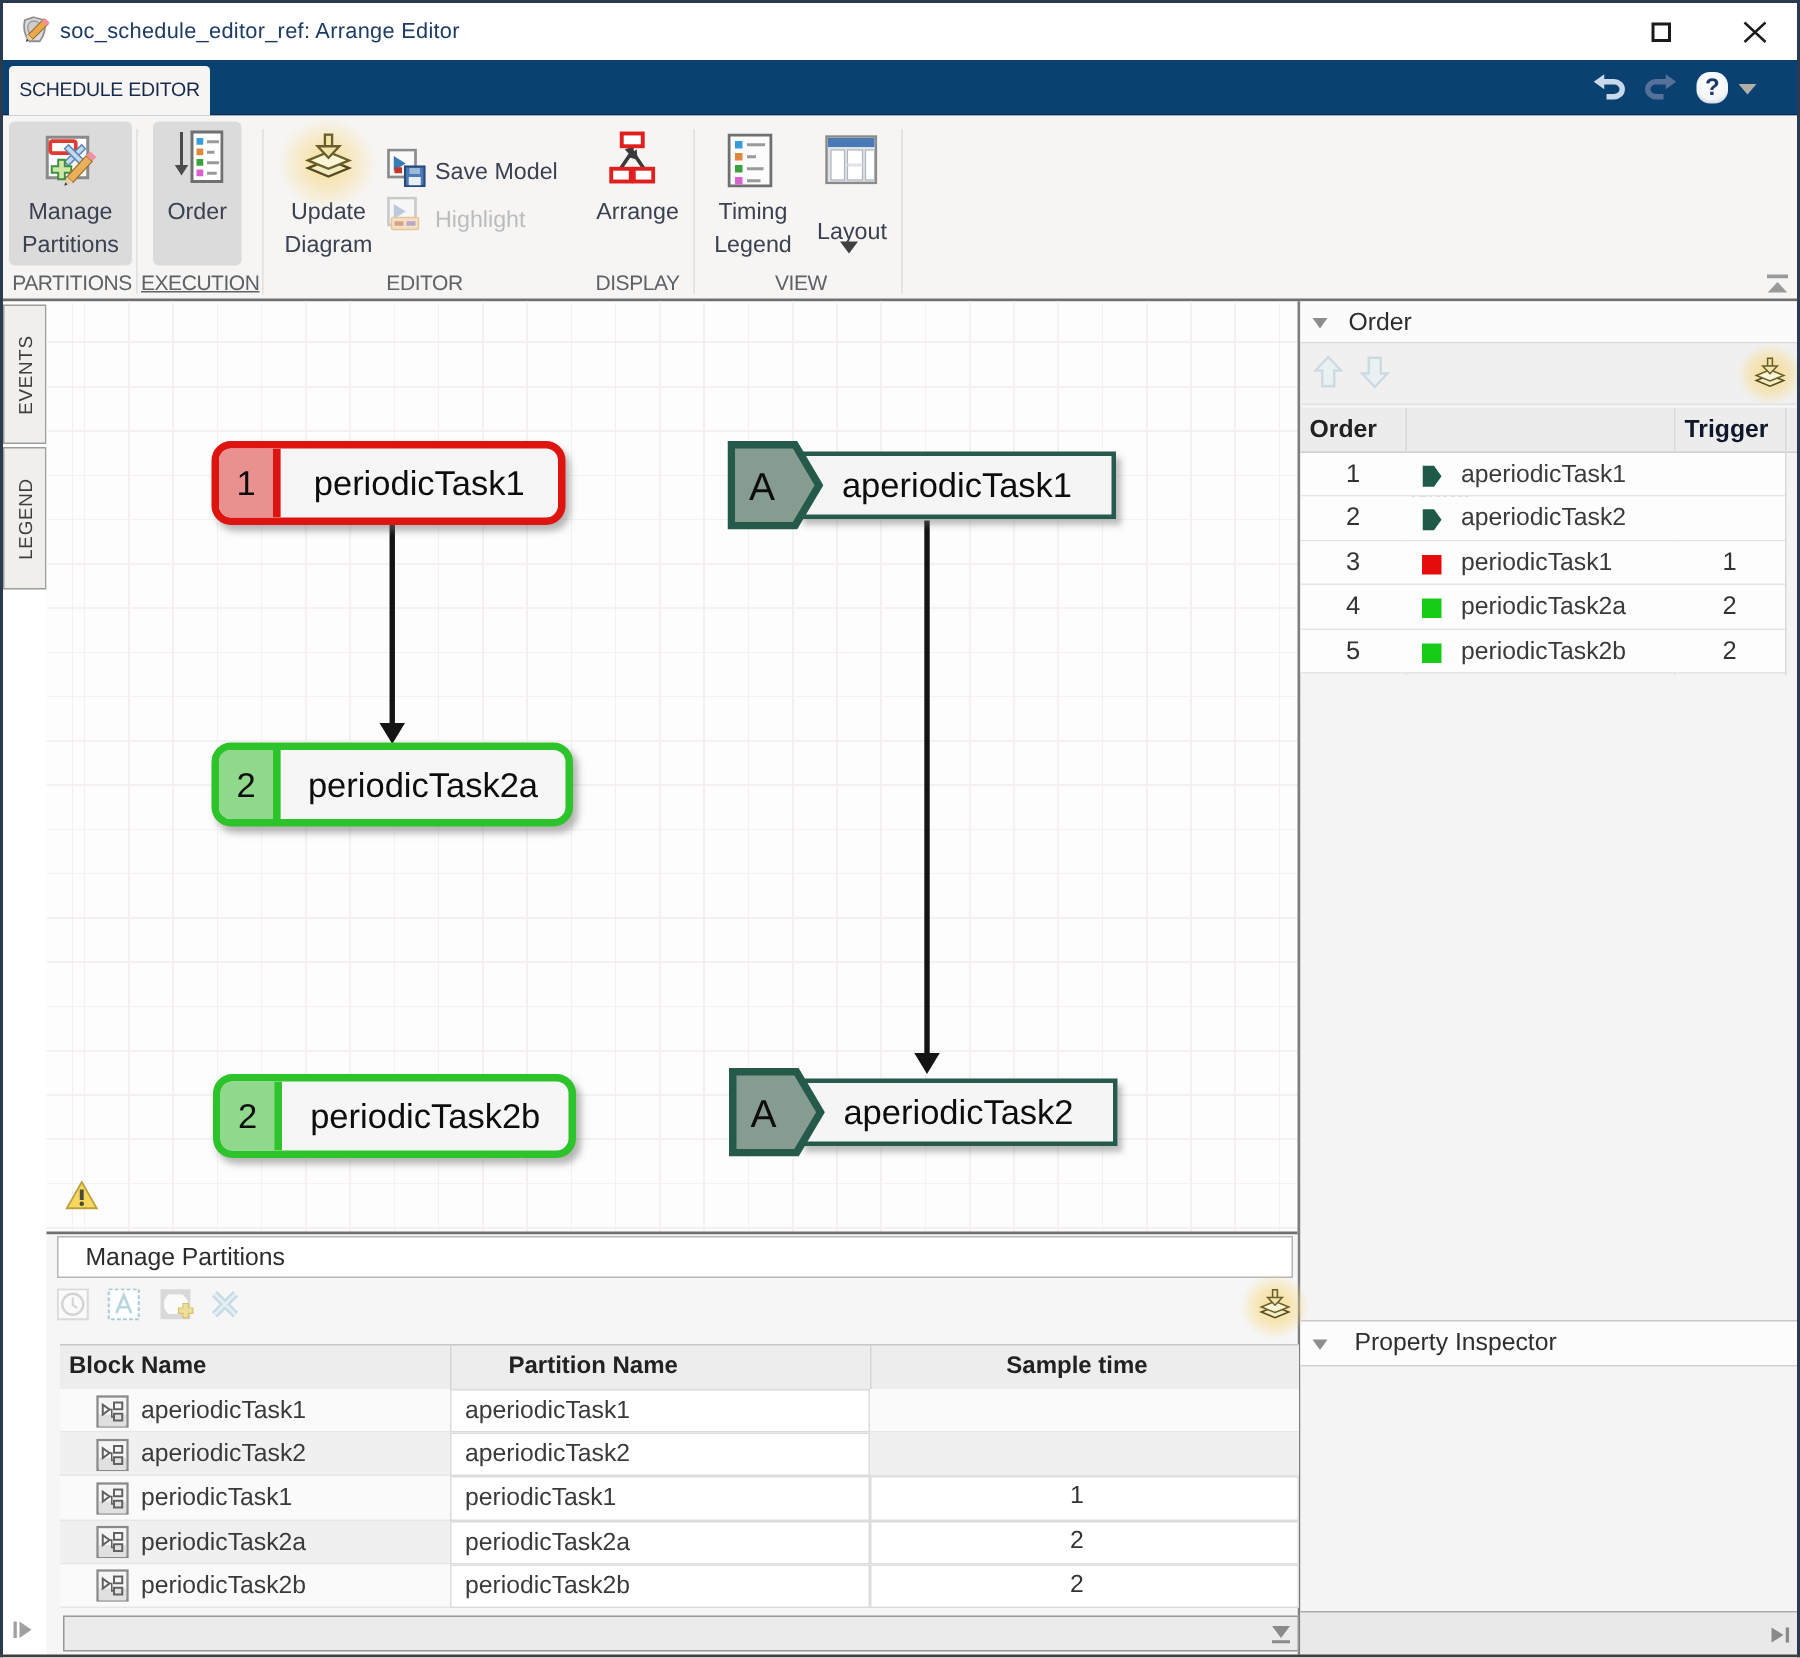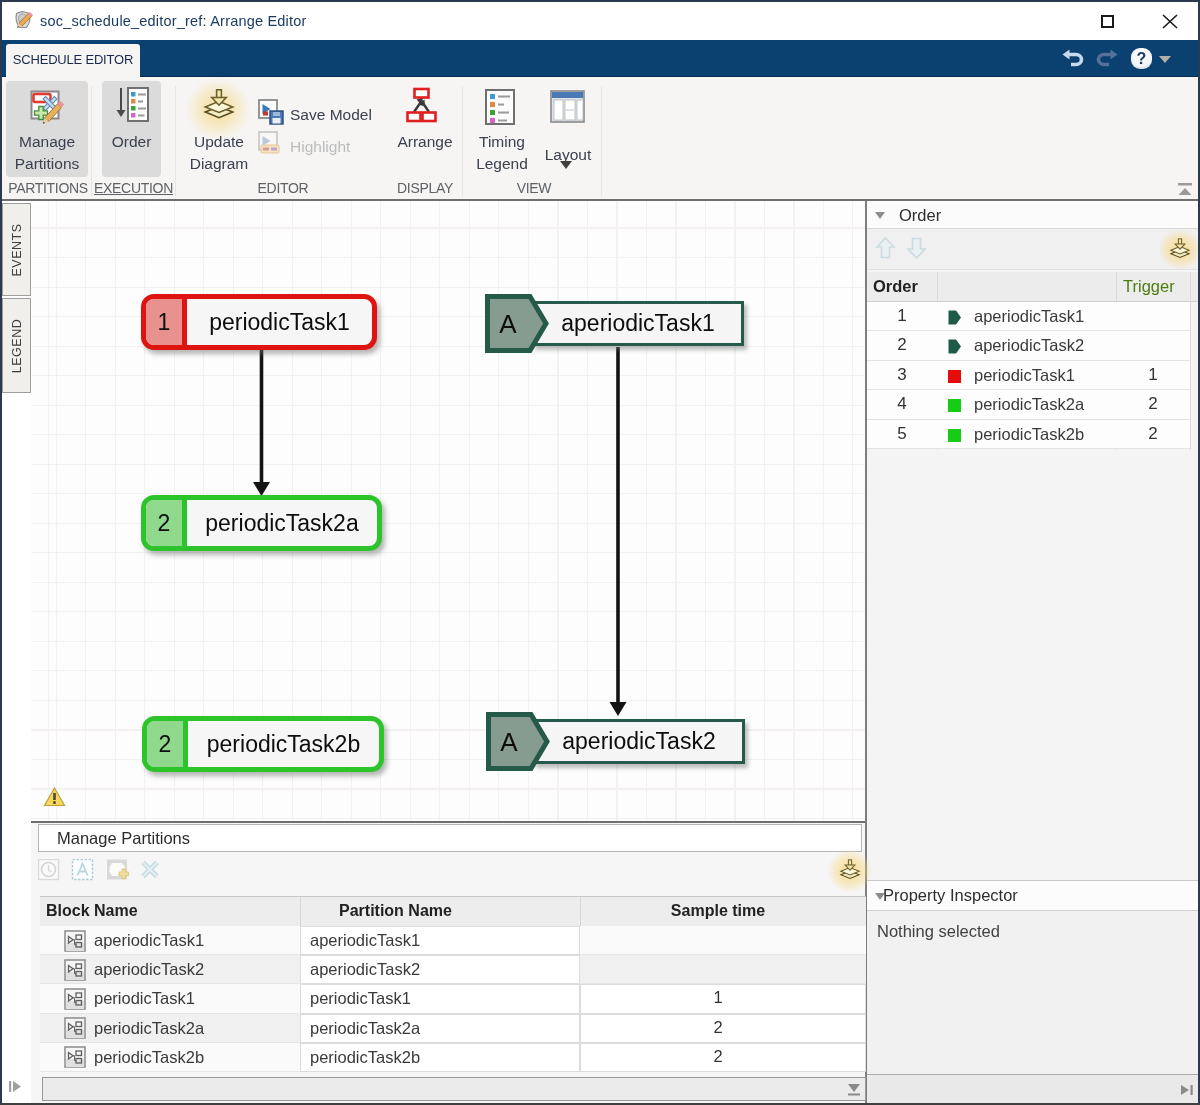--- a/index.html
+++ b/index.html
@@ -310,21 +310,21 @@
     </svg>
     <div class="abs" style="left:291px; top:0; width:44px; height:41px; background:radial-gradient(closest-side, rgba(247,216,130,0.9), rgba(247,216,130,0.45) 60%, rgba(247,216,130,0) 100%);"></div>
     <svg class="abs" style="left:301px; top:9px;" width="24" height="24" viewBox="0 0 42 42">
         <use href="#goldicon"></use>
       </svg>
   </div>
 
   <div class="abs" style="left:0; top:70.5px; width:331px; height:30.5px; background:#ececec; border-bottom:1px solid #cfcfcf;">
     <span class="abs" style="left:6px; top:5px; font-size:16.5px; font-weight:bold; color:#222;">Order</span>
     <span class="abs" style="left:73px; top:5px; font-size:16.5px; font-weight:bold; color:#222;margin-top:43px;">Name</span>
-    <span class="abs" style="left:256px; top:5px; font-size:16.5px; font-weight:normal; color:#4d7c0f;">Trigger</span>
+    <span class="abs" style="left:256px; top:5px; font-size:16.5px; font-weight:bold; color:#0f172a;">Trigger</span>
   </div>
   <div class="abs" style="left:70px; top:70.5px; width:1px; height:178px; background:#d9d9d9;"></div>
   <div class="abs" style="left:249px; top:70.5px; width:1px; height:178px; background:#d9d9d9;"></div>
   <div class="abs" style="left:323px; top:70.5px; width:1px; height:178px; background:#d9d9d9;"></div>
   <div class="abs" id="order-rows" style="left:0; top:101px; width:323px; height:148px;">
     <div class="orow" style="top:0;">
       <span class="onum">1</span>
       <svg class="oic" width="14" height="15" viewBox="0 0 14 15">
           <path d="M0.5 0.5 H8 L13 7.5 L8 14.5 H0.5 Z" fill="#1e5a47"></path>
         </svg>
@@ -352,24 +352,21 @@
     <div class="orow" style="top:117.6px;">
       <span class="onum">5</span>
       <div class="osq" style="background:#17cc17;"></div>
       <span class="oname">periodicTask2b</span>
       <span class="otrig">2</span>
     </div>
   </div>
 
   <div class="abs" style="left:0; top:679px; width:331px; height:31px; background:#fcfcfc; border-top:1px solid #c9c9c9; border-bottom:1px solid #cfcfcf;">
     <div class="ptri" style="left:8px; top:12px;"></div>
-    <span class="abs" style="left:16px; top:5px; font-size:16.5px; color:#2e2e2e;">Property Inspector</span>
-  </div>
-  <div class="abs" style="left:0; top:710px; width:331px; height:163px; background:#f1f1f1;">
-    <span class="abs" style="left:10px; top:11px; font-size:16.5px; color:#414141;">Nothing selected</span>
+    <span class="abs" style="left:36px; top:5px; font-size:16.5px; color:#2e2e2e;">Property Inspector</span>
   </div>
 
   <div class="abs" style="left:0; top:873px; width:331px; height:29px; background:#e9e9e9; border-top:1px solid #ababab;">
     <svg class="abs" style="left:313px; top:9px;" width="14" height="12" viewBox="0 0 14 12">
       <path d="M1 1 L9 6 L1 11 Z" fill="#8a8a8a"></path>
       <rect x="10.5" y="1" width="2.2" height="10" fill="#8a8a8a"></rect>
     </svg>
   </div>
 </div>
 

